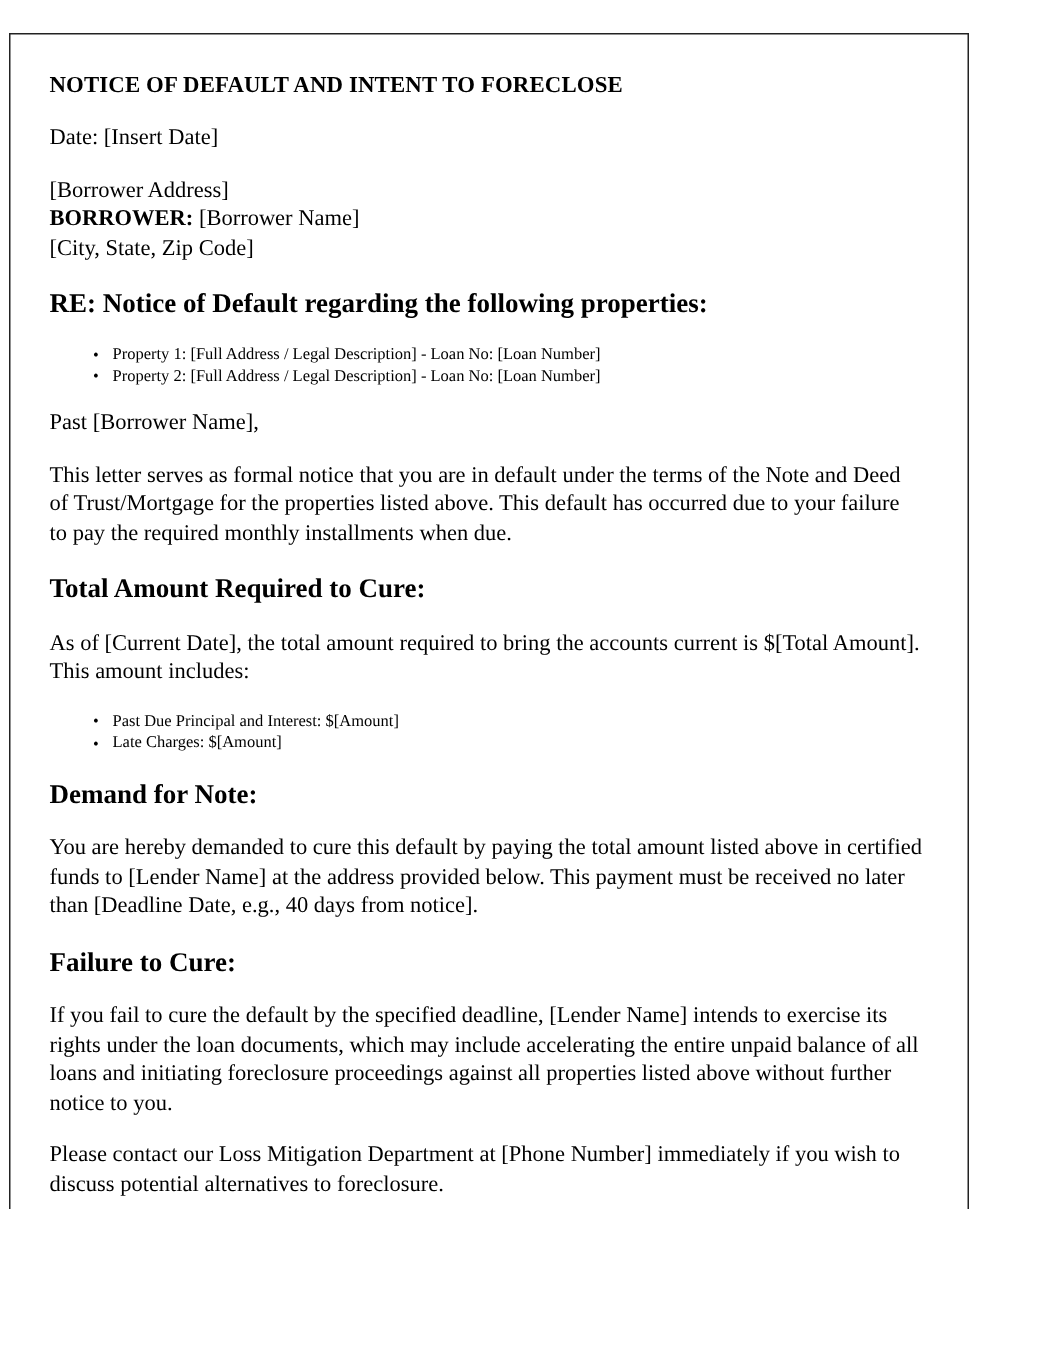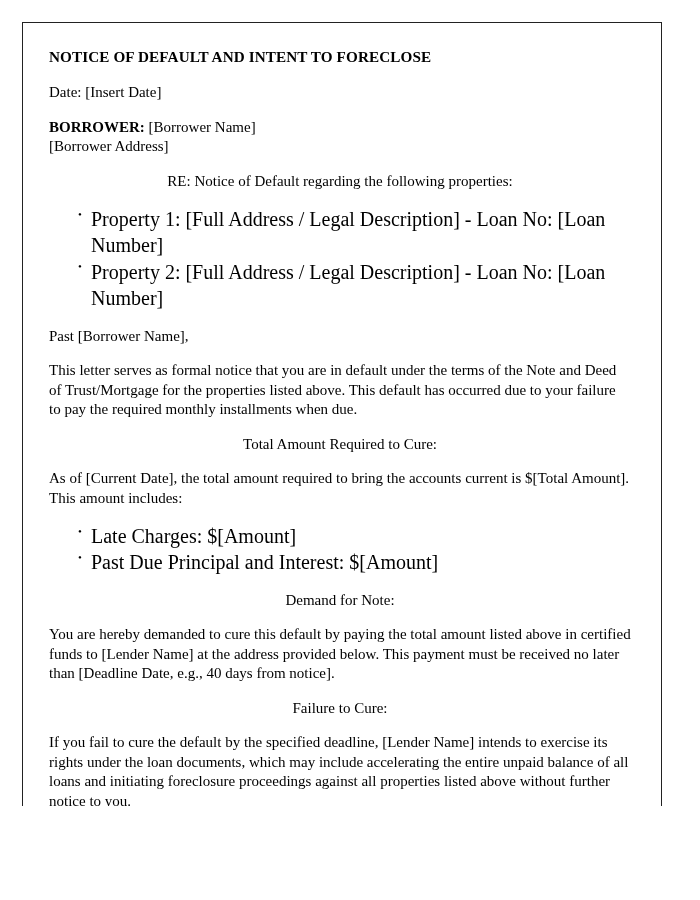--- a/index.html
+++ b/index.html
@@ -11,21 +11,21 @@
     width: 700px;
     height: 900px;
     overflow: hidden;
     font-family: "Liberation Serif", "DejaVu Serif", serif;
     color: #000000;
   }
 
   
   #page-sheet {
     position: absolute;
-    left: 22px;
+    left: 6px;
     top: 22px;
     width: 640px;
     height: 784px;
     box-sizing: border-box;
     border: 1.4px solid #222222;
     border-bottom: none;
     background: #ffffff;
     overflow: hidden;
   }
 
@@ -52,39 +52,38 @@
     line-height: 1.30;
     margin: 0 0 15px 0;
     text-align: left;
   }
 
   .para .ln {
     display: block;
   }
 
   .section-heading {
-    font-size: 15px;
-    font-weight: normal;
+    font-size: 18px;
+    font-weight: bold;
     line-height: 1.30;
     margin: 0 0 15px 0;
-    text-align: center;
   }
 
   .b {
     font-weight: bold;
   }
 
   ul.doc-list {
     margin: 0 0 15px 0;
     padding: 0 0 0 42px;
     list-style: none;
   }
 
   ul.doc-list li {
-    font-size: 20px;
+    font-size: 11px;
     line-height: 1.32;
     position: relative;
     margin: 0;
   }
 
   ul.doc-list li::before {
     content: "\2022";
     position: absolute;
     left: -13px;
     top: -0.5px;
@@ -100,47 +99,49 @@
 <body>
 
 <div id="page-sheet">
   <div id="doc-body">
 
     <div class="doc-title">NOTICE OF DEFAULT AND INTENT TO FORECLOSE</div>
 
     <div class="para">Date: [Insert Date]</div>
 
     <div class="para">
+      <span class="ln">[Borrower Address]</span>
       <span class="ln"><span class="b">BORROWER:</span> <span>[Borrower Name]</span></span>
-      <span class="ln">[Borrower Address]</span>
+      <span class="ln">[City, State, Zip Code]</span>
     </div>
 
     <div class="section-heading">RE: Notice of Default regarding the following properties:</div>
 
     <ul class="doc-list">
       <li>Property 1: [Full Address / Legal Description] - Loan No: [Loan Number]</li>
       <li>Property 2: [Full Address / Legal Description] - Loan No: [Loan Number]</li>
     </ul>
 
     <div class="para">Past [Borrower Name],</div>
 
     <div class="para">This letter serves as formal notice that you are in default under the terms of the Note and Deed of Trust/Mortgage for the properties listed above. This default has occurred due to your failure to pay the required monthly installments when due.</div>
 
     <div class="section-heading">Total Amount Required to Cure:</div>
 
     <div class="para">As of [Current Date], the total amount required to bring the accounts current is $[Total Amount]. This amount includes:</div>
 
     <ul class="doc-list">
+      <li>Past Due Principal and Interest: $[Amount]</li>
       <li>Late Charges: $[Amount]</li>
-      <li>Past Due Principal and Interest: $[Amount]</li>
     </ul>
 
     <div class="section-heading">Demand for Note:</div>
 
     <div class="para">You are hereby demanded to cure this default by paying the total amount listed above in certified funds to [Lender Name] at the address provided below. This payment must be received no later than [Deadline Date, e.g., 40 days from notice].</div>
 
     <div class="section-heading">Failure to Cure:</div>
 
     <div class="para">If you fail to cure the default by the specified deadline, [Lender Name] intends to exercise its rights under the loan documents, which may include accelerating the entire unpaid balance of all loans and initiating foreclosure proceedings against all properties listed above without further notice to you.</div>
 
+    <div class="para para-last">Please contact our Loss Mitigation Department at [Phone Number] immediately if you wish to discuss potential alternatives to foreclosure.</div>
 
   </div>
 </div>
 
 </body></html>

